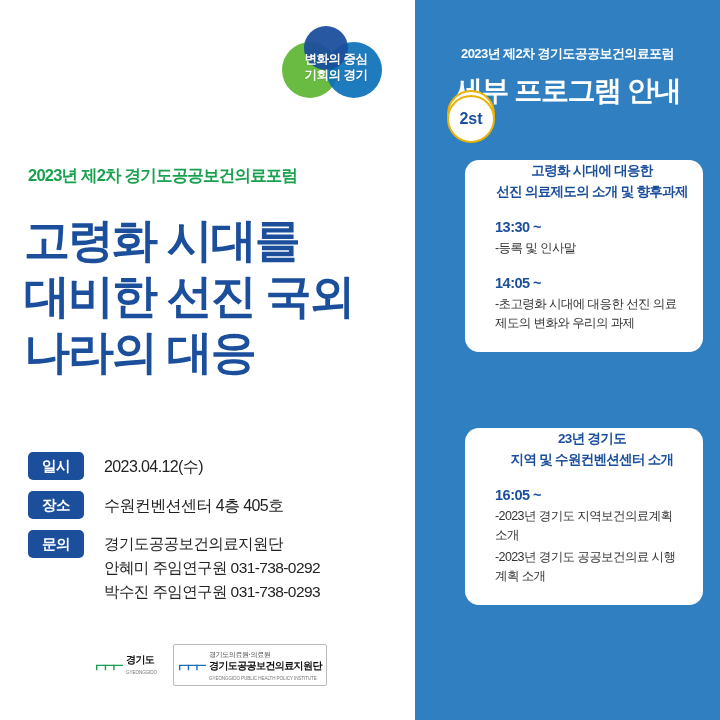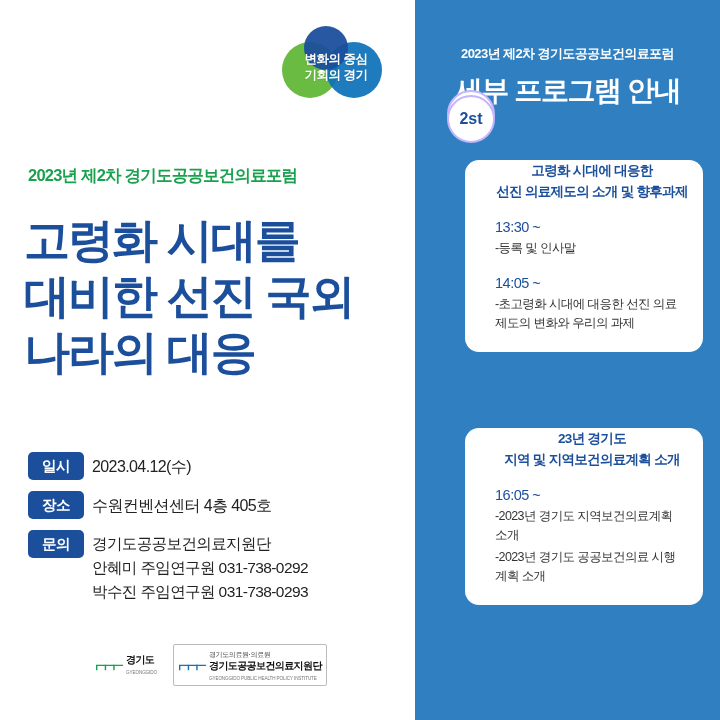--- a/index.html
+++ b/index.html
@@ -36,21 +36,21 @@
     position:absolute;top:212px;left:24px;width:380px;
     color:#1b4f9c;font-size:46px;font-weight:bold;line-height:56px;
     letter-spacing:-2px;
   }
 
   .info{position:absolute;top:452px;left:28px;width:360px;}
   .info-row{display:flex;align-items:flex-start;margin-bottom:11px;}
   .tag{
     flex:0 0 auto;width:56px;height:28px;border-radius:5px;background:#1b4f9c;
     color:#fff;font-size:14.5px;font-weight:bold;letter-spacing:-0.5px;
-    display:flex;align-items:center;justify-content:center;margin-right:8px;
+    display:flex;align-items:center;justify-content:center;margin-right:20px;
   }
   .info-text{
     color:#222;font-size:16px;line-height:25px;letter-spacing:-0.6px;padding-top:2px;
     white-space:pre-line;
   }
   .info-text.multi{font-size:15.5px;line-height:24px;}
 
   
   .footer-logos{position:absolute;left:95px;top:644px;display:flex;align-items:center;gap:16px;}
   .fl{display:flex;align-items:center;gap:5px;}
@@ -78,33 +78,33 @@
 
   .card{
     position:absolute;left:50px;width:238px;background:#ffffff;border-radius:14px;
     box-sizing:border-box;padding:0 14px 16px 30px;
   }
   #card1{top:160px;}
   #card2{top:428px;}
 
   .badge{
     position:absolute;left:-18px;width:44px;height:44px;border-radius:50%;
-    background:#ffffff;border:2px solid #c4b5fd;
+    background:#ffffff;border:2px solid #eab308;
     display:flex;align-items:center;justify-content:center;
     color:#1b4f9c;font-size:16px;font-weight:bold;
   }
   #badge1{top:90px;left:32px;}
   #badge2{top:95px;left:32px;}
 
   .card-title{
     color:#1b4f9c;font-size:13.5px;font-weight:bold;text-align:center;
     line-height:21px;letter-spacing:-0.7px;white-space:pre-line;margin-bottom:14px;
   }
   .time{
-    color:#1b4f9c;font-size:14.5px;font-weight:normal;letter-spacing:-0.5px;
+    color:#1b4f9c;font-size:14.5px;font-weight:bold;letter-spacing:-0.5px;
     margin:17px 0 4px 0;
   }
   .item{
     color:#333;font-size:12.5px;line-height:19px;letter-spacing:-0.6px;
     white-space:pre-line;margin-bottom:3px;
   }
 </style>
 </head>
 <body>
 
@@ -176,21 +176,21 @@
       <div class="item">-등록 및 인사말</div>
 
       <div class="time">14:05 ~</div>
       <div class="item">-초고령화 시대에 대응한 선진 의료
  제도의 변화와 우리의 과제</div>
     </div>
     <div class="badge" id="badge1">1st</div>
 
     <div class="card" id="card2">
       <div class="card-title">23년 경기도
-지역 및 지역보건의료계획 소개</div>
+지역 및 수원컨벤션센터 소개</div>
 
       <div class="time">16:05 ~</div>
       <div class="item">-2023년 경기도 지역보건의료계획
  소개</div>
       <div class="item">-2023년 경기도 공공보건의료 시행
  계획 소개</div>
     </div>
     <div class="badge" id="badge2">2st</div>
   </div>
 

